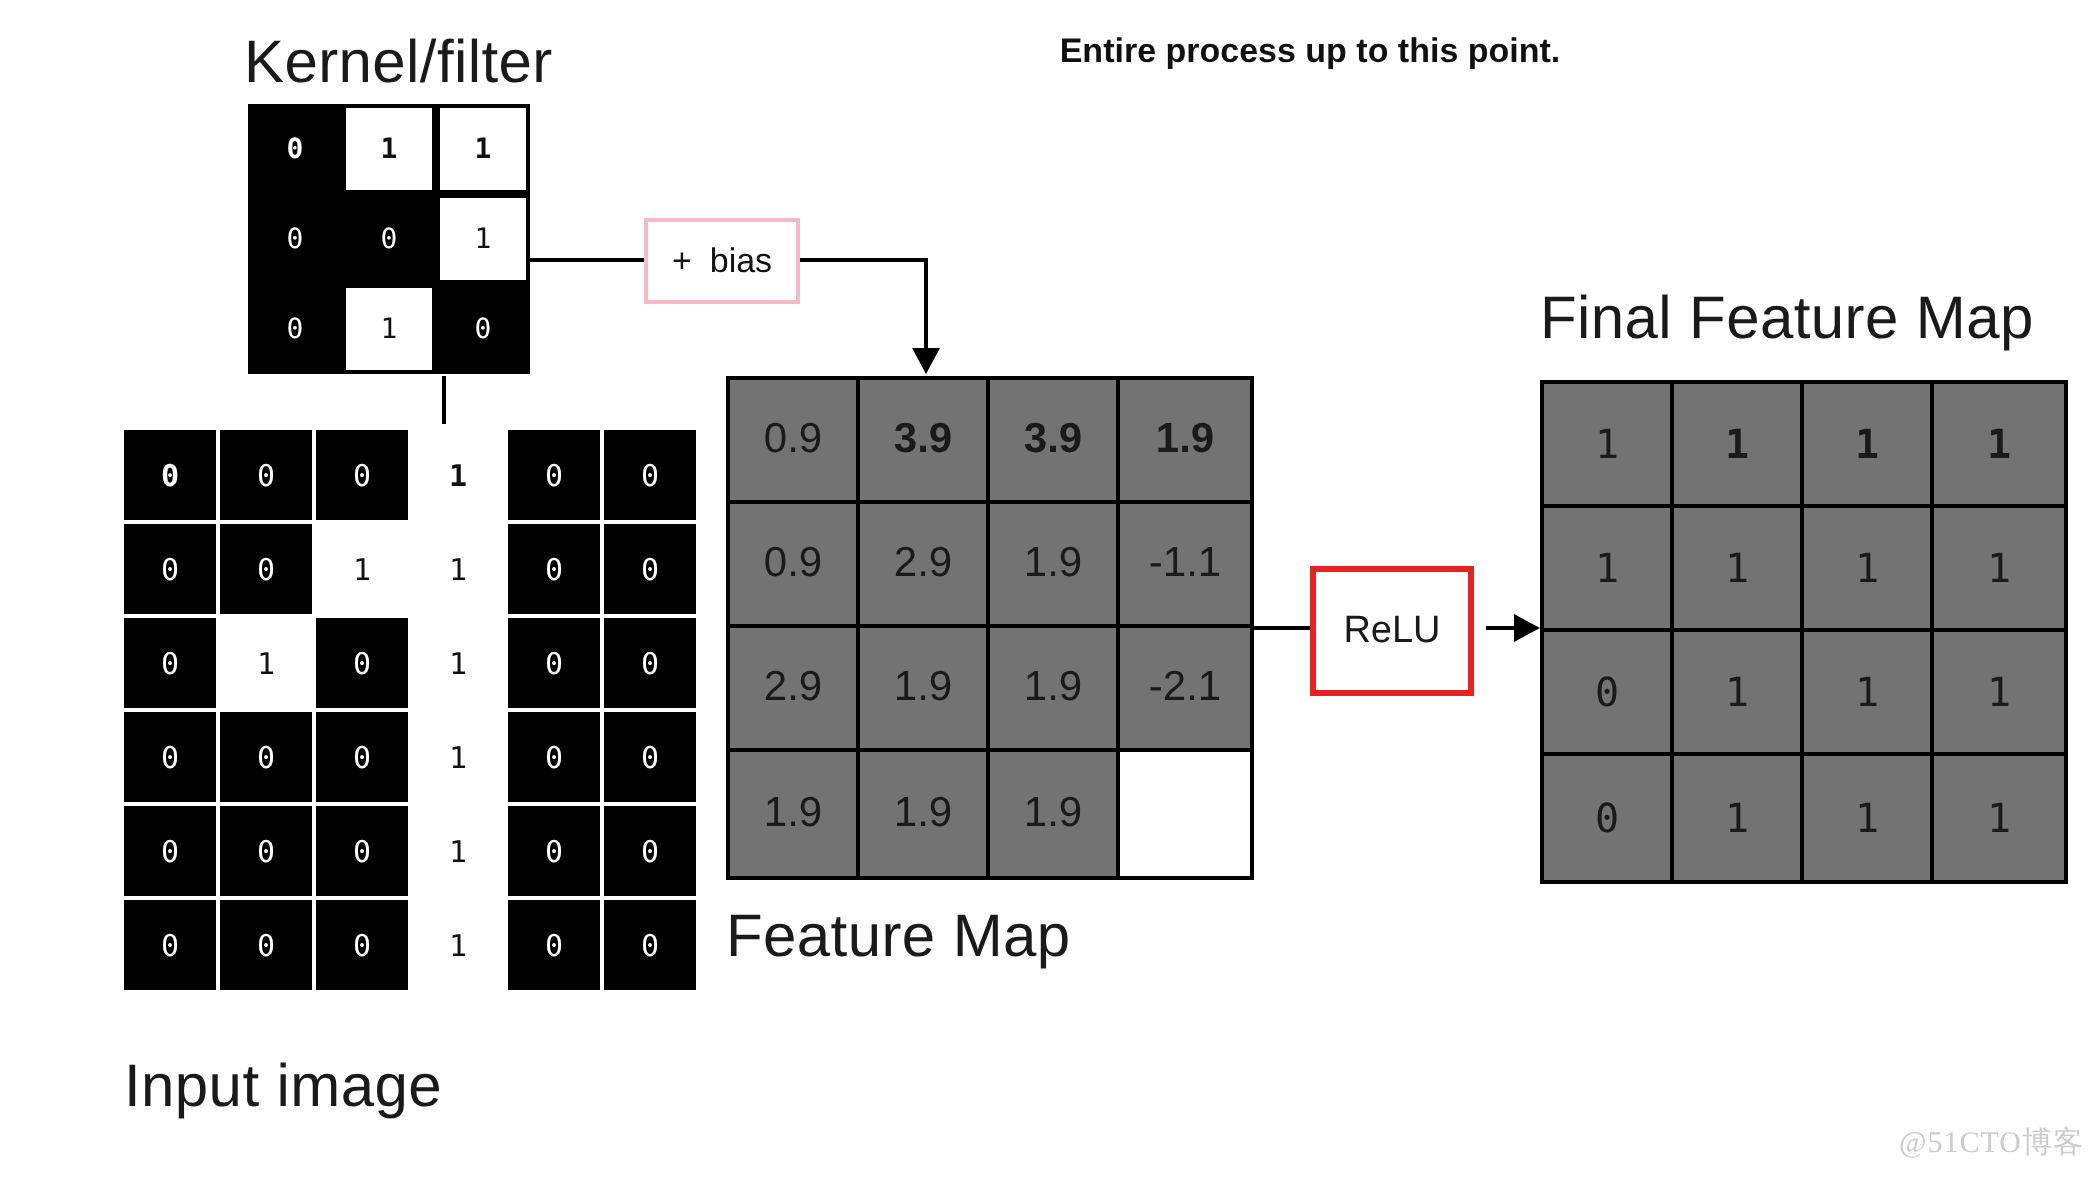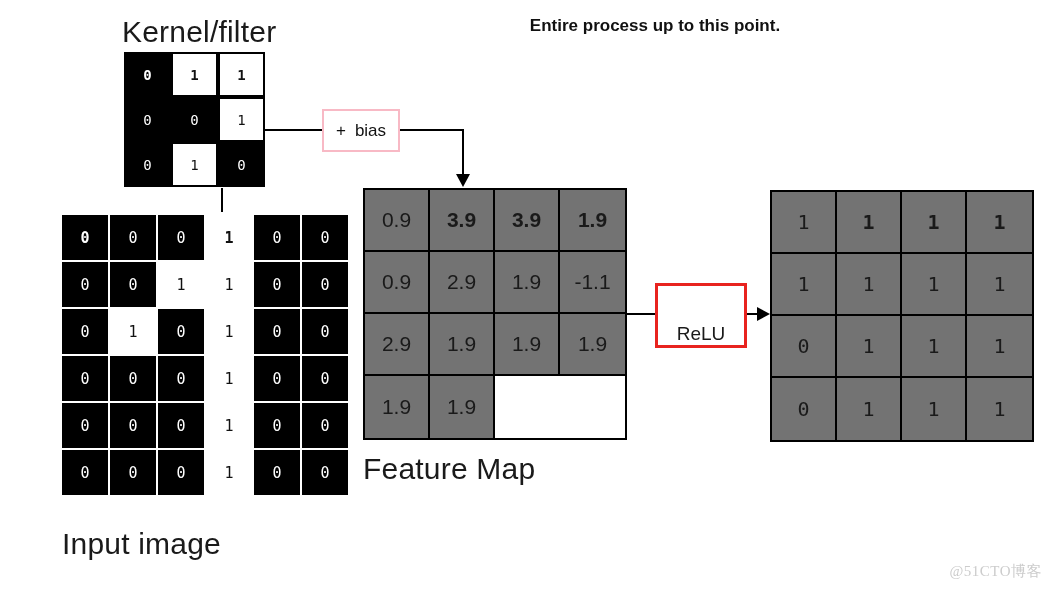--- a/index.html
+++ b/index.html
@@ -42,23 +42,23 @@
   .map-grid .cell:nth-child(n+13) { border-bottom: none; }
   .feature-grid { left: 363px; top: 188px; }
   .final-grid { left: 770px; top: 190px; }
   .final-grid .cell { font-family: "DejaVu Sans Mono", monospace; font-size: 20px; }
 
   
   .bias-box { position: absolute; left: 322px; top: 109px; width: 78px; height: 43px;
               border: 2px solid #f8b9c5; background: #ffffff; display: flex;
               align-items: center; justify-content: center; gap: 9px;
               font-size: 17px; color: #111111; }
-  .relu-box { position: absolute; left: 655px; top: 283px; width: 92px; height: 65px;
+  .relu-box { position: absolute; left: 655px; top: 283px; width: 82px; height: 65px;
               border: 3px solid #e8231f; background: #ffffff; display: flex;
-              align-items: flex-end; justify-content: center; font-size: 19px; color: #1a1a1a; }
+              align-items: center; justify-content: center; font-size: 19px; color: #1a1a1a; }
 
   .connector-layer { position: absolute; left: 0; top: 0; width: 1050px; height: 591px;
                      pointer-events: none; }
 
   .watermark { position: absolute; right: 8px; bottom: 10px; font-size: 15px;
                color: #cccccc; letter-spacing: 0.5px; font-family: Liberation Serif, serif; }
 </style>
 </head>
 <body>
 
@@ -71,20 +71,21 @@
     <path d="M222 188 V212" stroke="#000000" stroke-width="2" fill="none"></path>
     <path d="M627 314 H655" stroke="#000000" stroke-width="2" fill="none"></path>
     <path d="M743 314 H759" stroke="#000000" stroke-width="2" fill="none"></path>
     <polygon points="757,307 757,321 770,314" fill="#000000"></polygon>
   </svg>
 
   <div class="main-title">Entire process up to this point.</div>
   <div class="label" style="left:122px; top:15px; width:145px;">Kernel/filter</div>
   <div class="label" style="left:62px; top:527px; width:286px;">Input image</div>
   <div class="label" style="left:363px; top:452px; width:264px;">Feature Map</div>
+  <div class="label" style="left:770px; top:143px; width:264px;">Final Feature Map</div>
 
   <div class="grid kernel-grid">
       <div class="cell cell-black cell-bold">0</div>
       <div class="cell cell-white cell-bold">1</div>
       <div class="cell cell-white cell-bold">1</div>
       <div class="cell cell-black">0</div>
       <div class="cell cell-black">0</div>
       <div class="cell cell-white">1</div>
       <div class="cell cell-black">0</div>
       <div class="cell cell-white">1</div>
@@ -140,20 +141,21 @@
       <div class="cell cell-bold">3.9</div>
       <div class="cell cell-bold">3.9</div>
       <div class="cell cell-bold">1.9</div>
       <div class="cell">0.9</div>
       <div class="cell">2.9</div>
       <div class="cell">1.9</div>
       <div class="cell">-1.1</div>
       <div class="cell">2.9</div>
       <div class="cell">1.9</div>
       <div class="cell">1.9</div>
+      <div class="cell">-2.1</div>
       <div class="cell">1.9</div>
       <div class="cell">1.9</div>
       <div class="cell">1.9</div>
     </div>
 
   <div class="relu-box">
     <span>ReLU</span>
   </div>
 
   <div class="grid map-grid final-grid">

